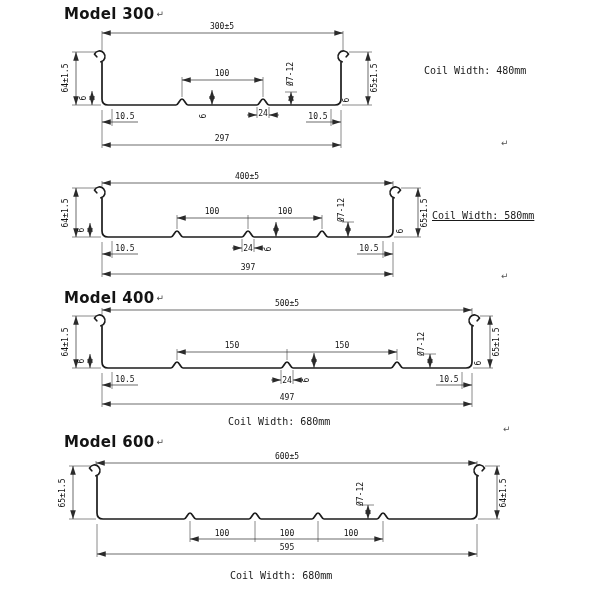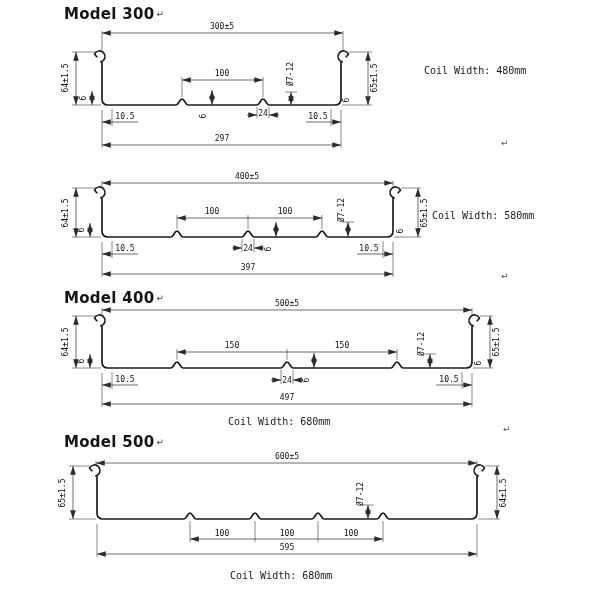--- a/index.html
+++ b/index.html
@@ -18,24 +18,24 @@
   .dE{marker-end:url(#ar);}
   text.t{font:8px "DejaVu Sans Mono",monospace;fill:#111;text-anchor:middle;}
 </style>
 </head>
 <body>
 
 <div id="sheet">
 
   <div class="title" style="left:64px;top:5px;"><span>Model 300</span><span class="ret">↵</span></div>
   <div class="title" style="left:64px;top:289px;"><span>Model 400</span><span class="ret">↵</span></div>
-  <div class="title" style="left:64px;top:433px;"><span>Model 500</span><span class="ret">↵</span></div>
+  <div class="title" style="left:64px;top:433px;"><span>Model 600</span><span class="ret">↵</span></div>
 
   <div class="cad-note" style="left:424px;top:65px;">Coil Width: 480mm</div>
-  <div class="cad-note" style="left:432px;top:210px;">Coil Width: 580mm</div>
+  <div class="cad-note" style="left:432px;top:210px;text-decoration:underline;">Coil Width: 580mm</div>
   <div class="cad-note" style="left:228px;top:416px;">Coil Width: 680mm</div>
   <div class="cad-note" style="left:230px;top:570px;">Coil Width: 680mm</div>
 
   <div class="stray" style="left:501px;top:138px;">↵</div>
   <div class="stray" style="left:501px;top:271px;">↵</div>
   <div class="stray" style="left:503px;top:424px;">↵</div>
 
   <svg width="600" height="600" viewBox="0 0 600 600">
     <defs>
       <marker id="ar" viewBox="0 0 10 8" markerWidth="9.5" markerHeight="7.5" refX="9.3" refY="4" orient="auto-start-reverse" markerUnits="userSpaceOnUse">

